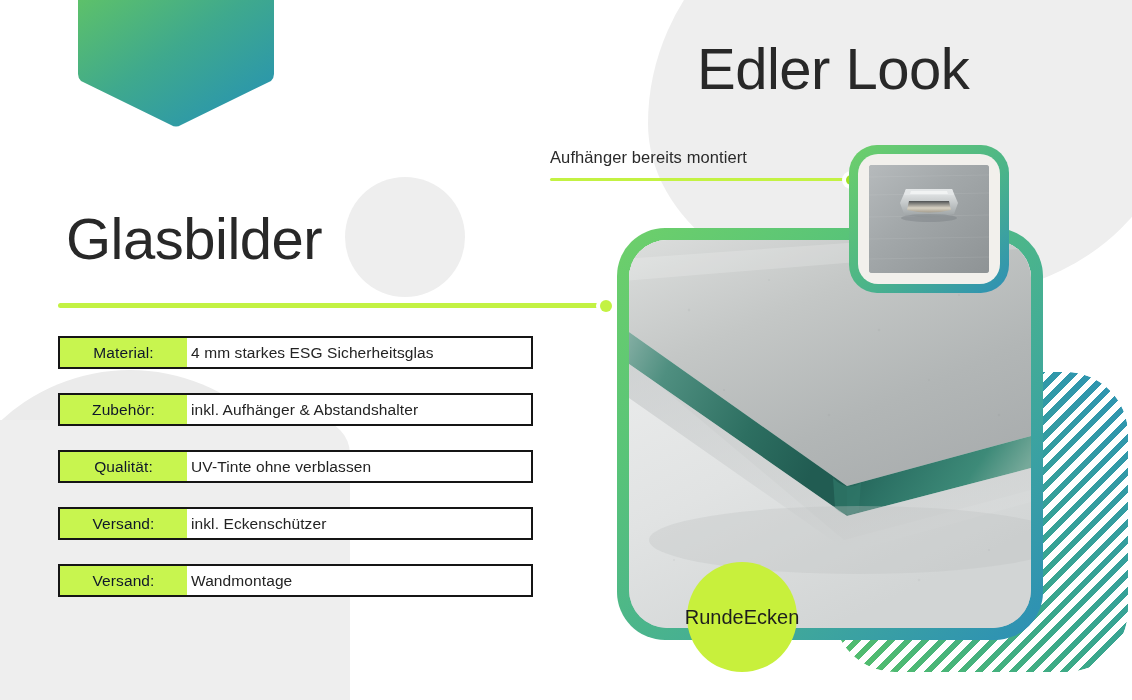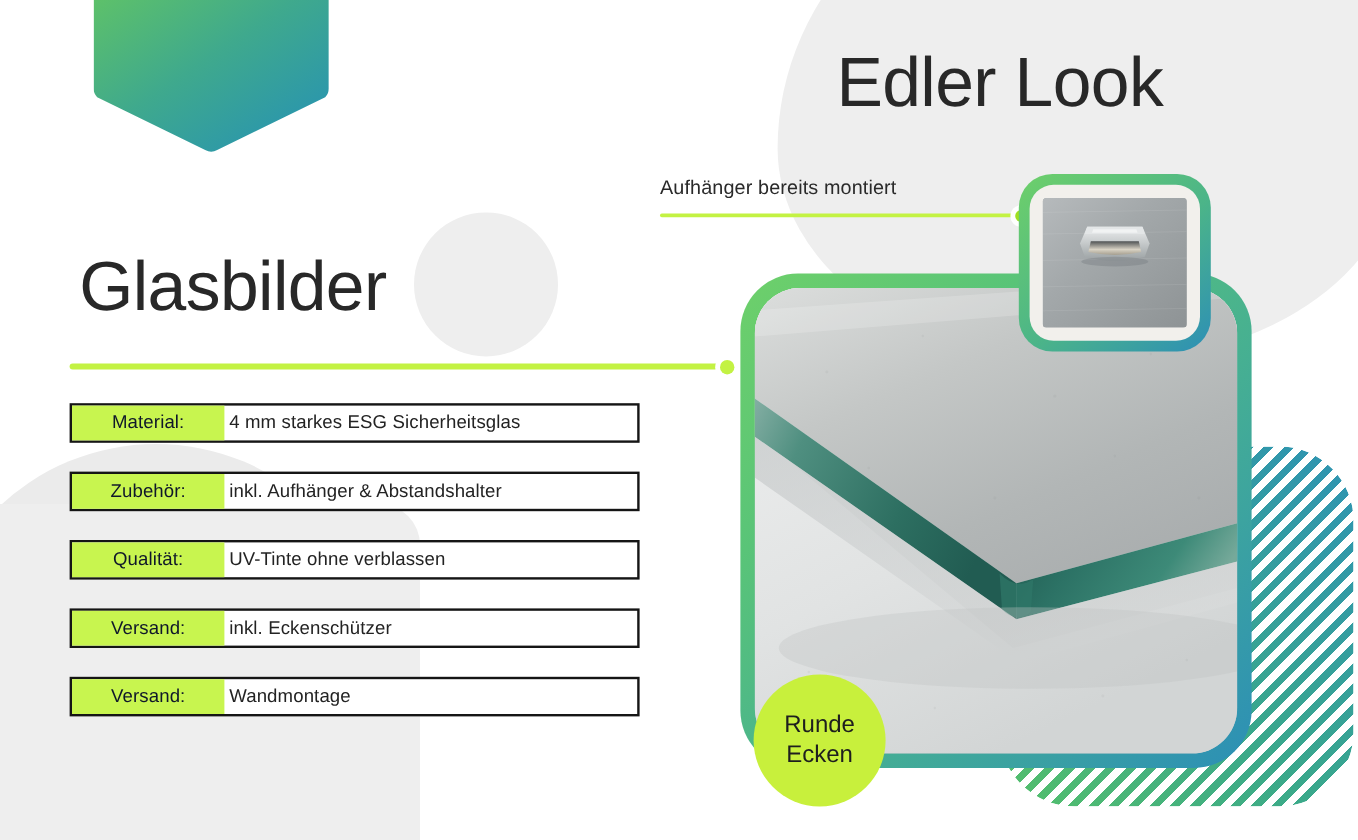--- a/index.html
+++ b/index.html
@@ -131,23 +131,23 @@
     padding:11px;
   }
   .inset-photo {
     width:100%; height:100%; border-radius:3px; overflow:hidden;
     background:#a7acae;
   }
   .inset-photo svg { display:block; width:100%; height:100%; }
 
   
   .badge-round {
-    position:absolute; left:628px; top:562px; width:110px; height:110px;
+    position:absolute; left:687px; top:562px; width:110px; height:110px;
     border-radius:50%; background:#c8f03c;
-    display:flex; flex-direction:column; align-items:center;
+    display:flex; flex-direction:row; align-items:center;
     justify-content:center; line-height:1.25;
   }
   .badge-round span { font-size:20px; color:#1e1e1e; }
 </style>
 </head>
 <body>
 
 <div class="stage">
 
   <div class="blob-bottomleft2"></div>

